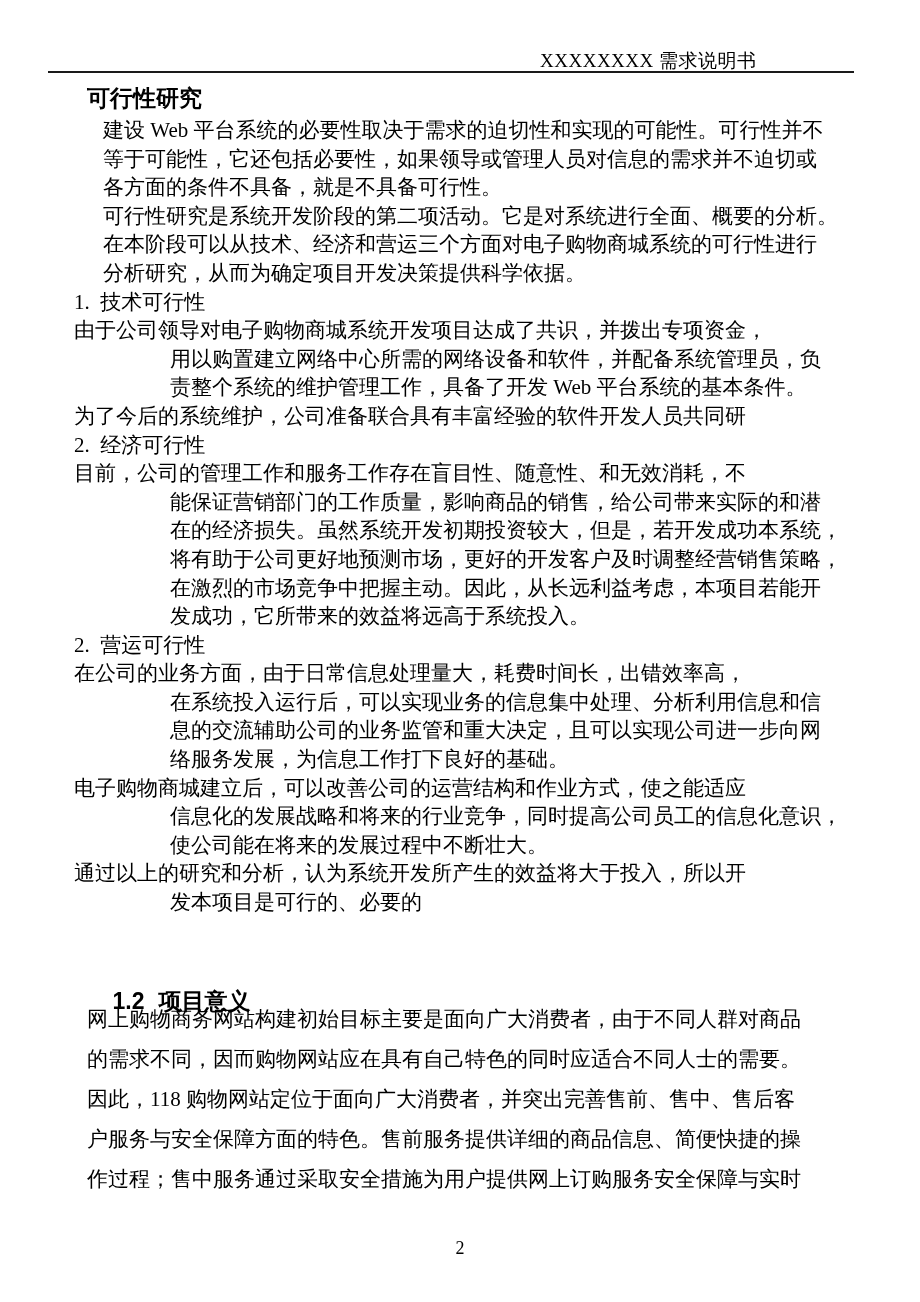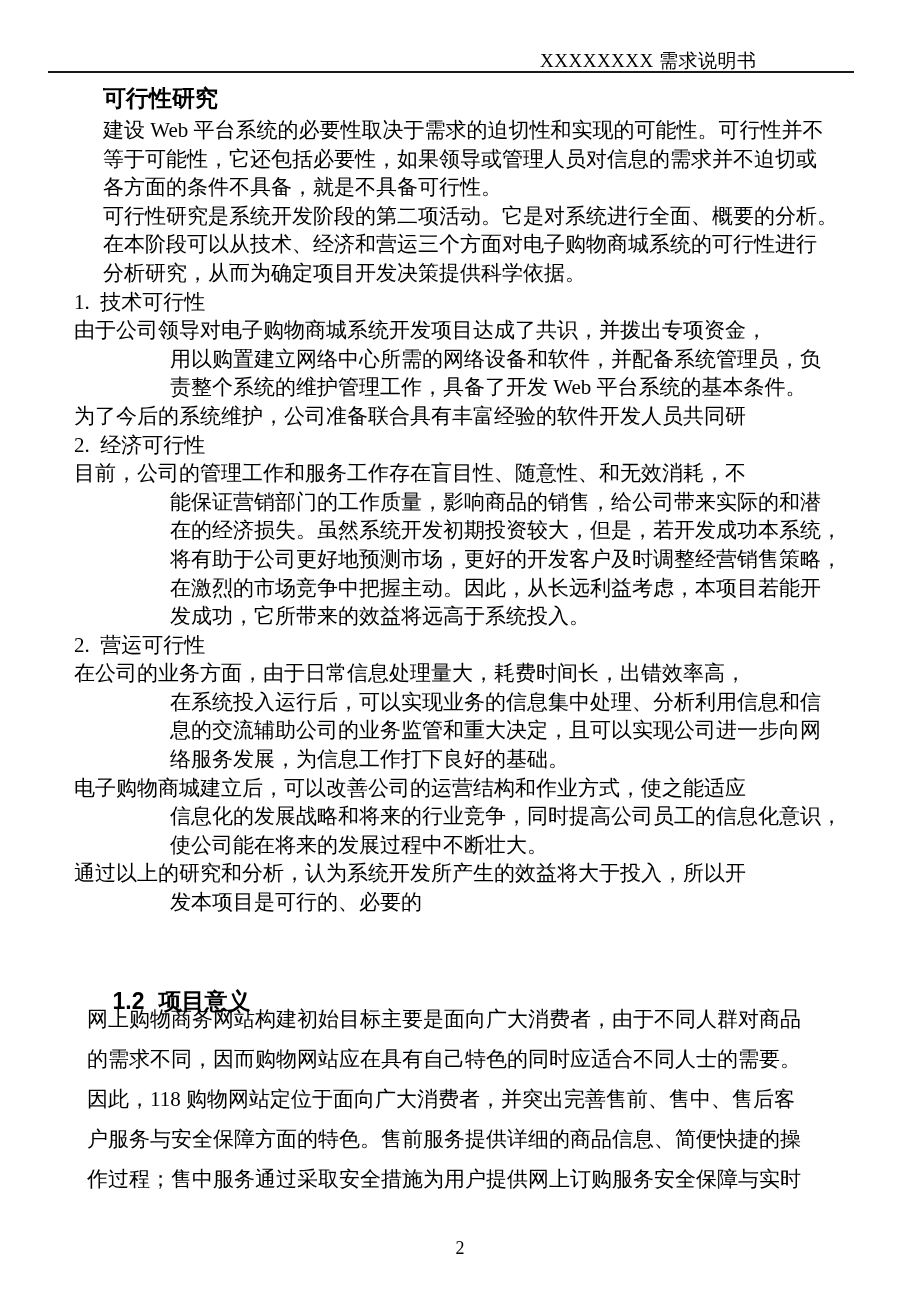--- a/index.html
+++ b/index.html
@@ -30,21 +30,20 @@
     border-top: 2px solid #1a1a1a;
   }
   .doc-title {
     position: absolute;
     top: 83px;
     left: 87px;
     font-family: "Liberation Sans", "DejaVu Sans", sans-serif;
     font-weight: 700;
     font-size: 23px;
     white-space: pre;
-    margin-left: 16px;
   }
   .sec1 {
     position: absolute;
     top: 116px;
     left: 16px;
     width: 920px;
   }
   .ln {
     font-size: 21px;
     line-height: 28.6px;

